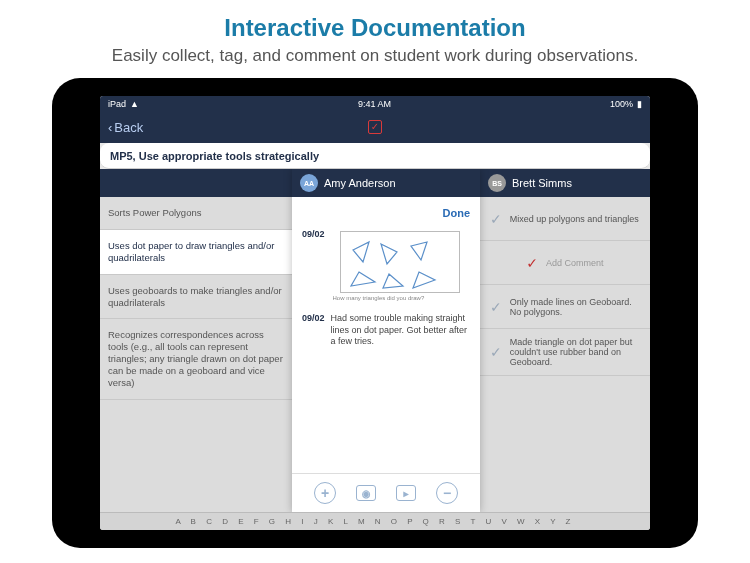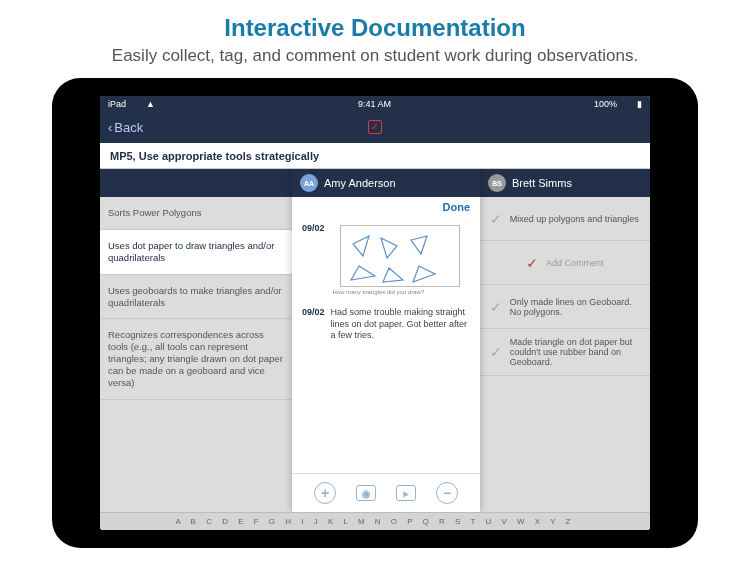--- a/index.html
+++ b/index.html
@@ -2,37 +2,37 @@
 <html><head>
 <meta charset="utf-8">
 <style>
 * { margin: 0; padding: 0; box-sizing: border-box; font-family: -apple-system, Helvetica, Arial, sans-serif; }
 body { width: 750px; height: 563px; background: #fff; overflow: hidden; }
 .promo-title { text-align: center; font-size: 24px; font-weight: 700; color: #1b7ca8; padding-top: 14px; }
 .promo-sub { text-align: center; font-size: 17px; color: #555; padding: 4px 0 12px; }
 .ipad-frame { width: 646px; height: 470px; background: #000; border-radius: 28px; margin: 0 auto; padding: 18px 48px; position: relative; }
 .ipad-screen { width: 100%; height: 100%; background: #e8e8e8; border-radius: 3px; overflow: hidden; display: flex; flex-direction: column; position: relative; }
 .status-bar { height: 15px; background: #22304a; color: #fff; font-size: 9px; display: flex; justify-content: space-between; align-items: center; padding: 0 8px; }
-.status-left, .status-right { display: flex; align-items: center; gap: 20px; }
+.status-left, .status-right { display: flex; align-items: center; gap: 4px; }
 .nav-bar { height: 32px; background: #22304a; display: flex; align-items: center; justify-content: center; position: relative; color: #fff; }
 .back-btn { position: absolute; left: 8px; color: #b8cdf0; font-size: 13px; display: flex; align-items: center; gap: 2px; }
 .nav-title { font-size: 14px; display: flex; align-items: center; gap: 6px; }
 .check-icon-box { width: 14px; height: 14px; border: 1.5px solid #d93a3a; border-radius: 2px; display: inline-flex; align-items: center; justify-content: center; color: #d93a3a; font-size: 10px; line-height: 1; }
 .breadcrumb-bar { height: 18px; background: #c23030; color: #fff; font-size: 9px; display: flex; align-items: center; padding: 0 8px; }
-.standard-bar { height: 26px; background: #fff; font-size: 11px; font-weight: 600; color: #22304a; display: flex; align-items: center; padding: 0 10px; border-bottom: 1px solid #ccc; }
+.standard-bar { height: 26px; background: #fff; font-size: 11px; font-weight: 600; color: #22304a; display: flex; align-items: center; padding: 0 10px; border-bottom: 1px solid #ccc; border-radius: 9px; }
 .content { flex: 1; display: flex; position: relative; overflow: hidden; }
 .col-left { width: 192px; background: #dcdcdc; display: flex; flex-direction: column; }
 .col-header-dark { height: 28px; background: #22304a; }
 .criteria-item { padding: 10px 8px; font-size: 9.5px; color: #555; border-bottom: 1px solid #c8c8c8; line-height: 1.25; }
 .criteria-item.active { background: #fff; color: #22304a; font-weight: 500; }
 .col-mid { width: 188px; background: #fff; display: flex; flex-direction: column; box-shadow: 0 0 8px rgba(0,0,0,0.25); z-index: 5; }
 .student-hdr { height: 28px; background: #22304a; color: #fff; display: flex; align-items: center; padding: 0 8px; gap: 6px; font-size: 11px; }
 .avatar { width: 18px; height: 18px; border-radius: 50%; background: #7aa5d8; color: #fff; font-size: 7px; font-weight: 700; display: flex; align-items: center; justify-content: center; }
 .avatar.gray { background: #999; }
-.done-row { text-align: right; padding: 0 10px 2px; }
+.done-row { text-align: right; padding: 6px 10px 2px; }
 .done-link { color: #2a6bb5; font-size: 11px; font-weight: 600; }
 .entry { display: flex; gap: 6px; padding: 6px 10px; font-size: 9px; color: #444; }
 .entry-date { font-weight: 700; color: #22304a; flex-shrink: 0; }
 .dot-paper { width: 120px; height: 62px; margin: 2px auto 2px; border: 1px solid #bbb; position: relative; background: #fff; background-image: radial-gradient(#999 0.5px, transparent 0.5px); background-size: 8px 8px; background-position: 4px 4px; }
 .dot-caption { font-size: 6px; color: #888; text-align: left; padding-left: 2px; }
 .entry-text { line-height: 1.3; }
 .toolbar { display: flex; justify-content: space-around; align-items: center; padding: 8px 12px; border-top: 1px solid #ddd; margin-top: auto; }
 .tb-icon { width: 22px; height: 22px; border-radius: 50%; border: 1.5px solid #9ab3d0; color: #9ab3d0; display: flex; align-items: center; justify-content: center; font-size: 14px; font-weight: 700; }
 .tb-icon.rect { border-radius: 3px; width: 20px; height: 16px; font-size: 10px; }
 .col-right { flex: 1; background: #dcdcdc; display: flex; flex-direction: column; }

